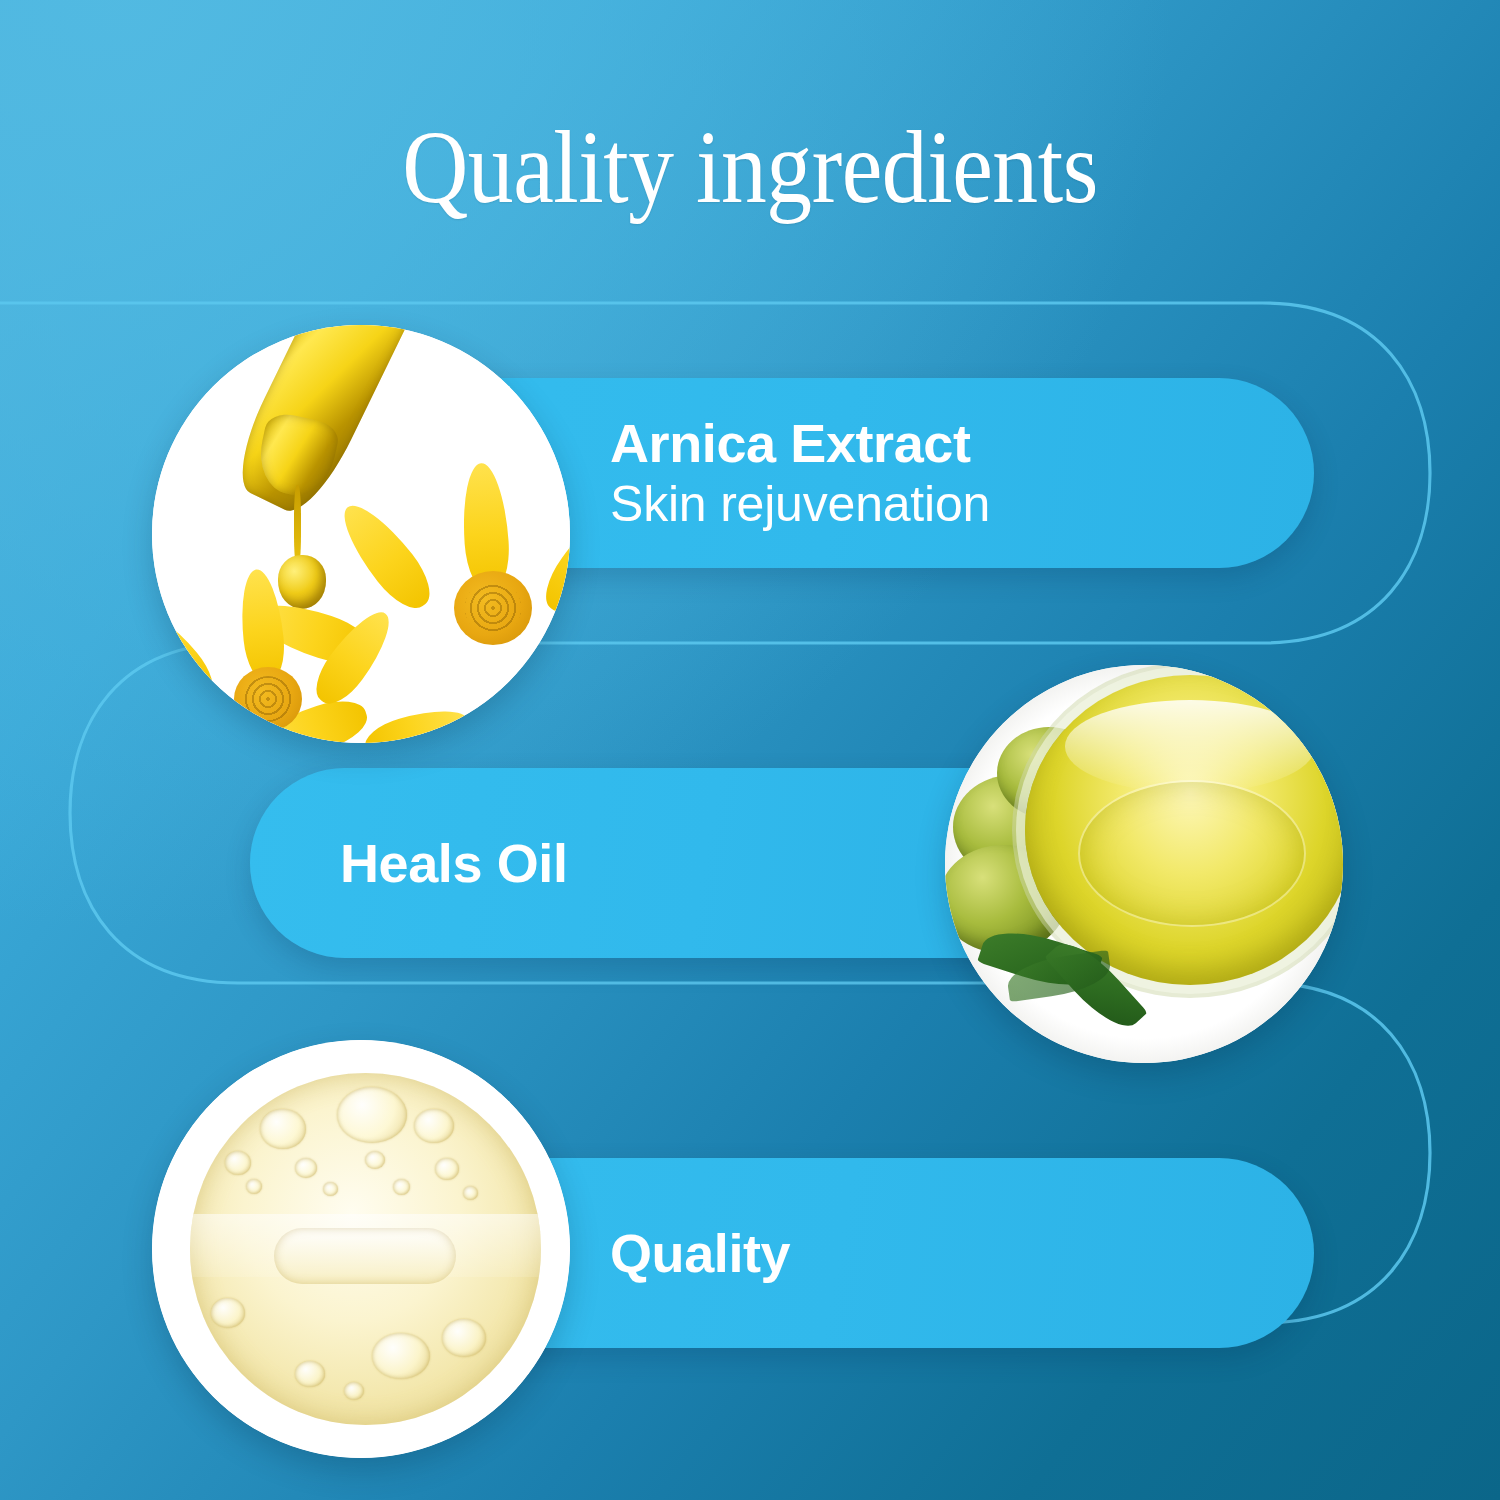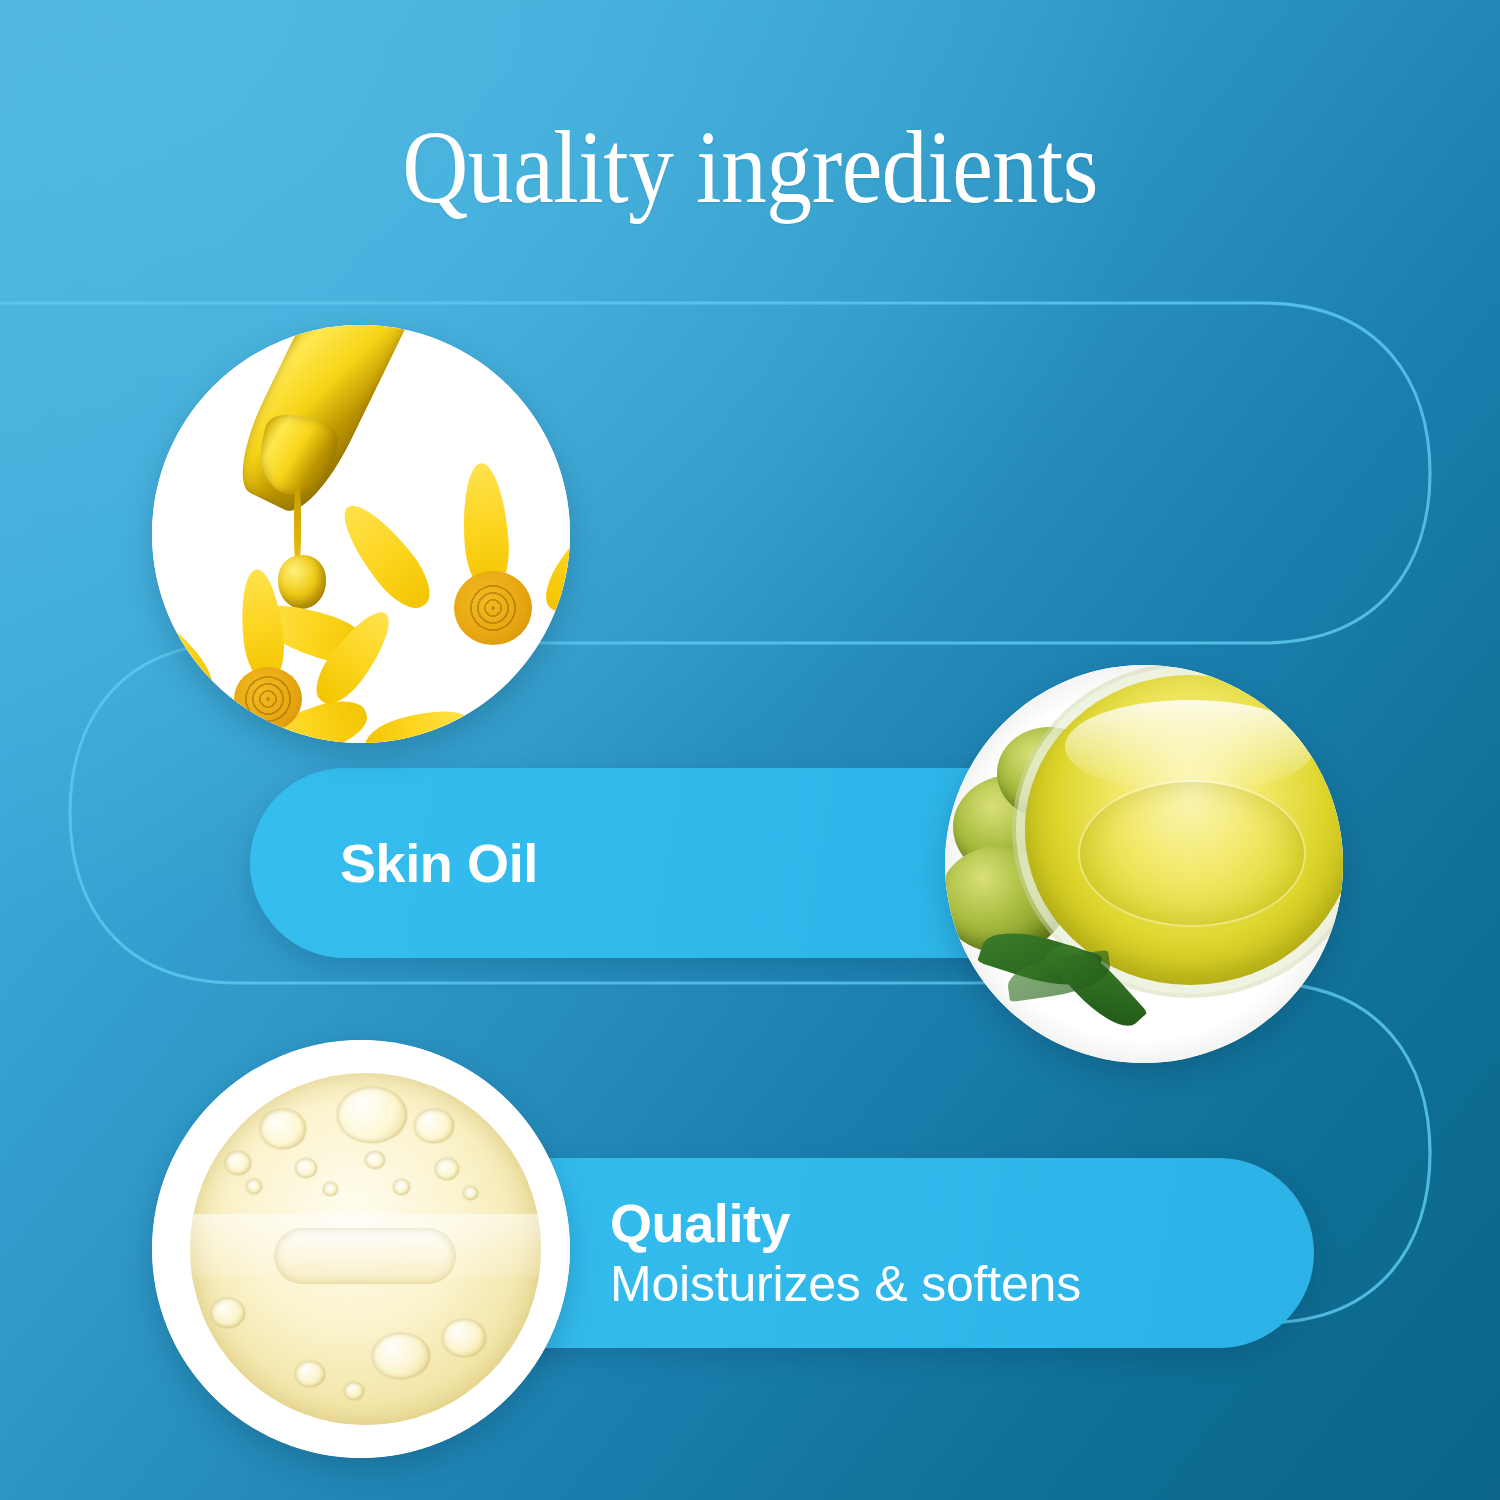--- a/index.html
+++ b/index.html
@@ -116,31 +116,36 @@
     <g fill="none" stroke="#5cc8ef" stroke-width="3.2" opacity="0.85" stroke-linecap="round">
       <path d="M 0 303 L 1262 303 C 1382 303 1430 383 1430 473 C 1430 563 1382 643 1262 643
                L 238 643 C 118 643 70 723 70 813 C 70 903 118 983 238 983
                L 1262 983 C 1382 983 1430 1063 1430 1153 C 1430 1243 1382 1323 1262 1323
                L 610 1323"></path>
     </g>
   </svg>
 
   <div class="title">Quality ingredients</div>
 
+  <div class="pill pill-1">
+    <div class="txt">
+      <div class="name">Arnica Extract</div>
+      <div class="desc">Skin rejuvenation</div>
+    </div>
+  </div>
 
   <div class="pill pill-2">
     <div class="txt">
-      <div class="name">Skin Oil</div>
+      <div class="name">Heals Oil</div>
     </div>
   </div>
 
   <div class="pill pill-3">
     <div class="txt">
       <div class="name">Quality</div>
-      <div class="desc">Moisturizes &amp; softens</div>
     </div>
   </div>
 
   <div class="circle c-arnica">
     <div class="art">
       <div class="arnica-bg"></div>
 
       <div class="pipette" style="left:118px;top:-42px;width:96px;height:230px;transform:rotate(26deg);"></div>
       <div class="pipette" style="left:108px;top:92px;width:74px;height:78px;border-radius:26px 26px 46% 46%/18px 18px 60% 60%;transform:rotate(12deg);"></div>
       <div class="drip" style="left:142px;top:160px;width:7px;height:82px;"></div>

